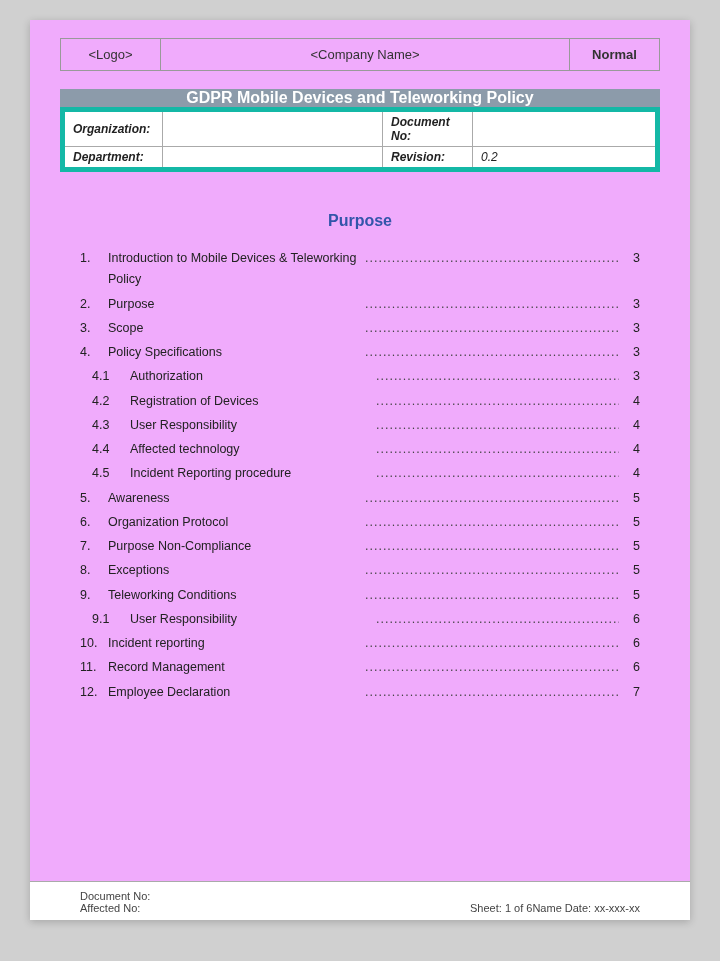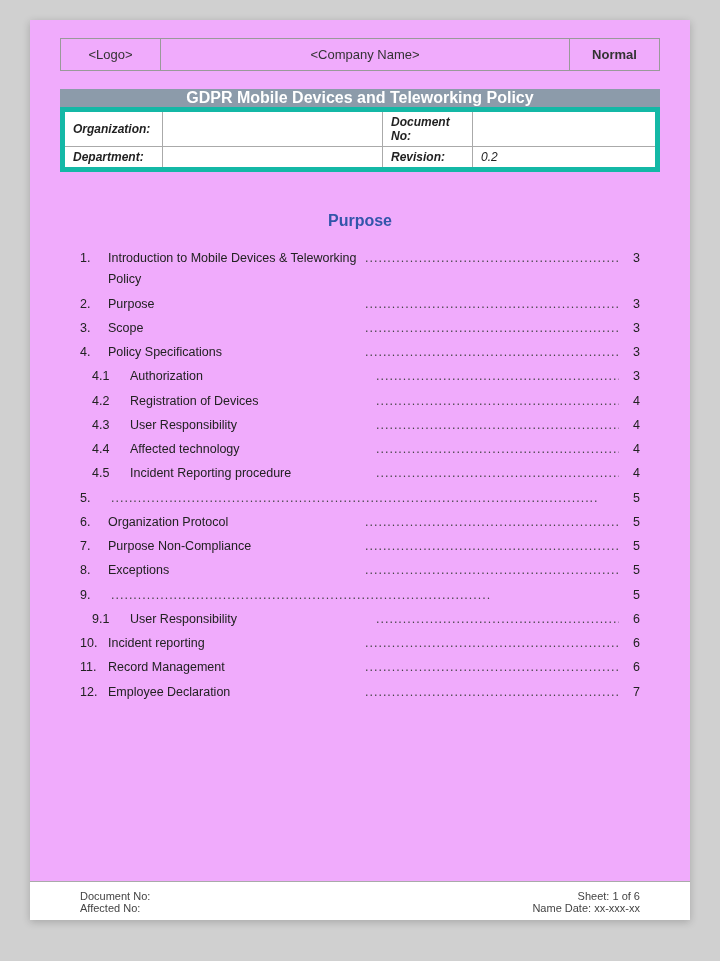--- a/index.html
+++ b/index.html
@@ -167,21 +167,21 @@
       color: #444;
       background: #fff;
       margin-top: auto;
     }
     .footer-left {
       display: flex;
       flex-direction: column;
     }
     .footer-right {
       display: flex;
-      flex-direction: column;
+      flex-direction: row;
       align-items: flex-end;
     }
   </style>
 </head>
 <body>
 
 <div class="page">
 
   <div style="padding: 18px 30px 0 30px;">
     <table class="header-table">
@@ -277,20 +277,21 @@
           <span class="toc-page">4</span>
         </li>
         <li class="toc-item sub-item">
           <span class="toc-num">4.5</span>
           <span class="toc-label">Incident Reporting procedure</span>
           <span class="toc-dots"> ............................................................................. </span>
           <span class="toc-page">4</span>
         </li>
         <li class="toc-item">
           <span class="toc-num">5.</span>
+          <span class="toc-label">Awareness</span>
           <span class="toc-dots"> ............................................................................................................. </span>
           <span class="toc-page">5</span>
         </li>
         <li class="toc-item">
           <span class="toc-num">6.</span>
           <span class="toc-label">Organization Protocol</span>
           <span class="toc-dots"> ......................................................................................... </span>
           <span class="toc-page">5</span>
         </li>
         <li class="toc-item">
@@ -300,20 +301,21 @@
           <span class="toc-page">5</span>
         </li>
         <li class="toc-item">
           <span class="toc-num">8.</span>
           <span class="toc-label">Exceptions</span>
           <span class="toc-dots"> ........................................................................................................... </span>
           <span class="toc-page">5</span>
         </li>
         <li class="toc-item">
           <span class="toc-num">9.</span>
+          <span class="toc-label">Teleworking Conditions</span>
           <span class="toc-dots"> ..................................................................................... </span>
           <span class="toc-page">5</span>
         </li>
         <li class="toc-item sub-item">
           <span class="toc-num">9.1</span>
           <span class="toc-label">User Responsibility</span>
           <span class="toc-dots"> ........................................................................................... </span>
           <span class="toc-page">6</span>
         </li>
         <li class="toc-item">

